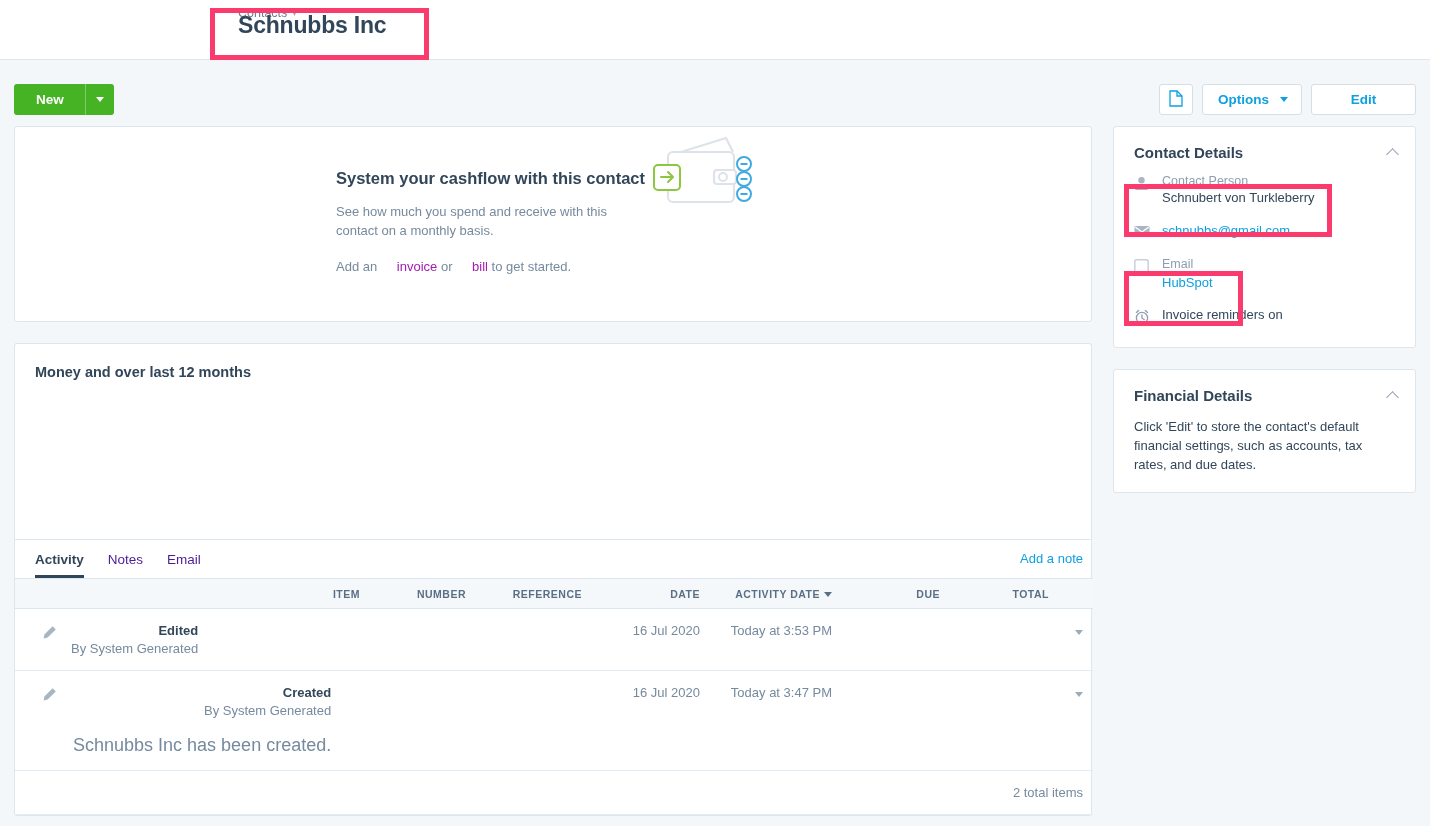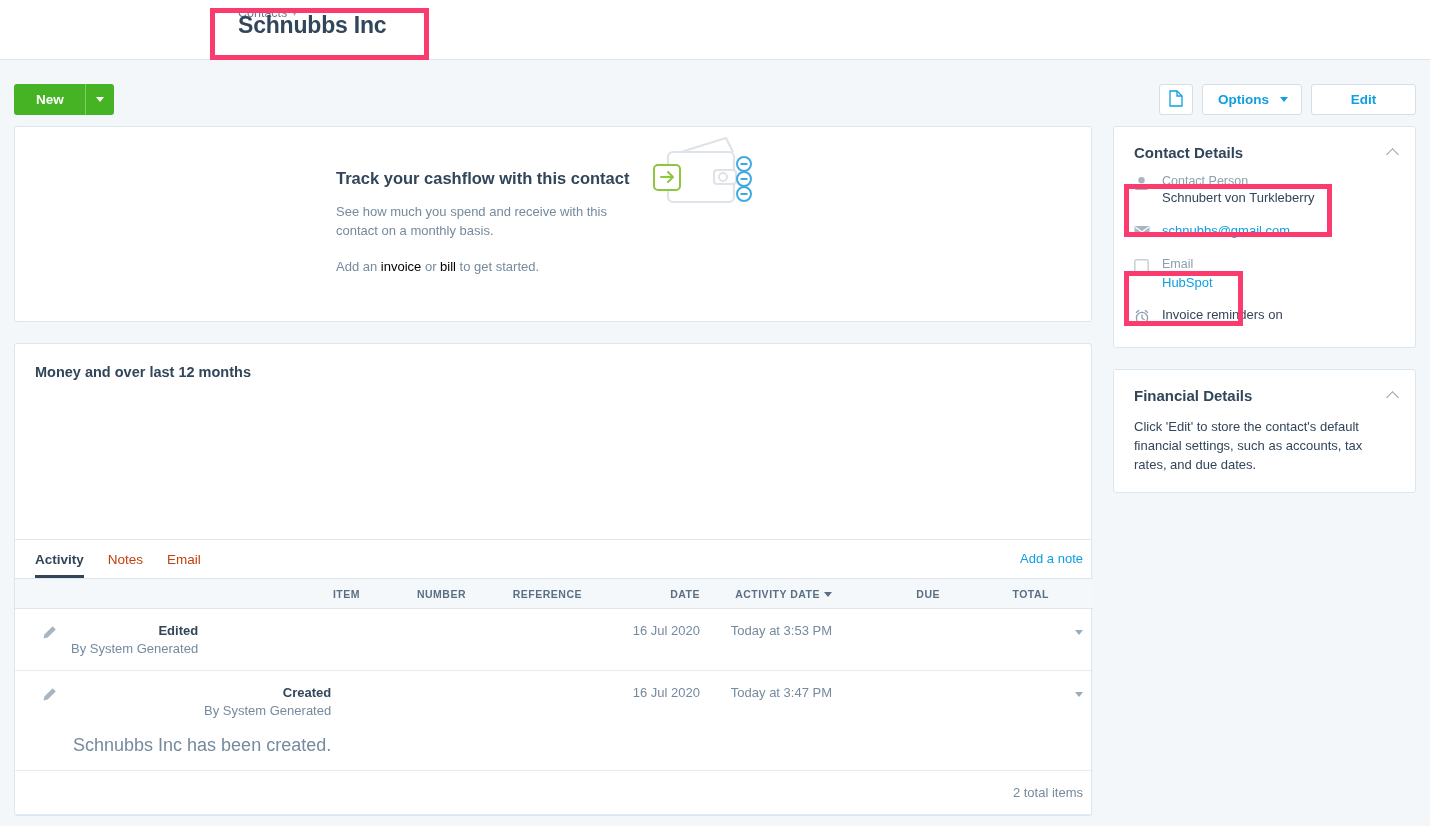--- a/index.html
+++ b/index.html
@@ -141,21 +141,21 @@
     color: #32465a;
     margin-bottom: 14px;
   }
   .promo p {
     font-size: 13px;
     color: #768a9e;
     line-height: 19px;
     width: 295px;
   }
   .promo p.second { margin-top: 17px; }
-  .promo a { color: #000000; text-decoration: none; }
+  .promo a { color: #a21caf; text-decoration: none; margin-left: 16px; }
   .wallet {
     position: absolute;
     left: 637px; top: 8px;
   }
 
   
   .chart-card {
     height: 196px;
     position: relative;
     border-bottom: none;
@@ -176,21 +176,21 @@
   }
   .tabs-row {
     position: relative;
     height: 38px;
     padding: 0 20px;
     display: flex; align-items: flex-end;
   }
   .tabs { display: flex; gap: 24px; }
   .tab {
     font-size: 13.5px;
-    color: #c2410c;
+    color: #4c1d95;
     padding-bottom: 8px;
     cursor: pointer;
     border-bottom: 3px solid transparent;
   }
   .tab.active {
     color: #32465a;
     font-weight: bold;
     border-bottom-color: #32465a;
   }
   .add-note {
@@ -337,21 +337,21 @@
     </div>
   </div>
 </div>
 
 <div class="main">
 
   <div class="col-left">
 
     <div class="card promo">
       <div class="promo-inner">
-        <h2>Track your cashflow with this contact</h2>
+        <h2>System your cashflow with this contact</h2>
         <p>See how much you spend and receive with this contact on a monthly basis.</p>
         <p class="second"><span>Add an </span><a>invoice</a><span> or </span><a>bill</a><span> to get started.</span></p>
       </div>
       <div class="wallet">
         <svg width="104" height="78" viewBox="0 0 104 78" fill="none">
           <path d="M16 21 L74 3 L81 17" stroke="#dde3e8" stroke-width="2.2" fill="none" stroke-linejoin="round"></path>
           <rect x="16" y="17" width="66" height="50" rx="5" stroke="#dde3e8" stroke-width="2.2" fill="#fff"></rect>
           <rect x="62" y="35" width="22" height="14" rx="3" stroke="#dde3e8" stroke-width="2.2" fill="#fff"></rect>
           <circle cx="71" cy="42" r="4" stroke="#dde3e8" stroke-width="2" fill="#fff"></circle>
           <rect x="2" y="30" width="26" height="25" rx="4" stroke="#8dc63f" stroke-width="2" fill="#fff"></rect>

